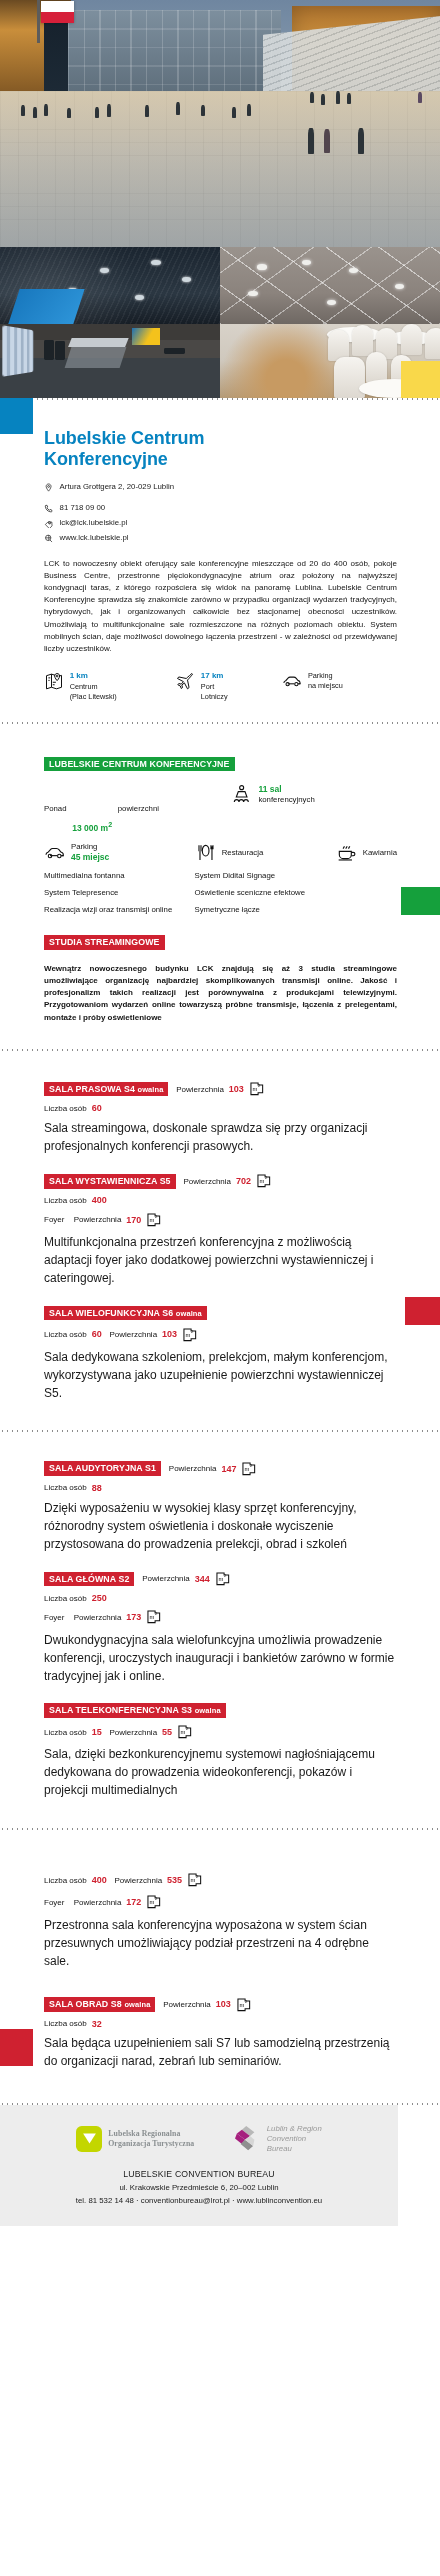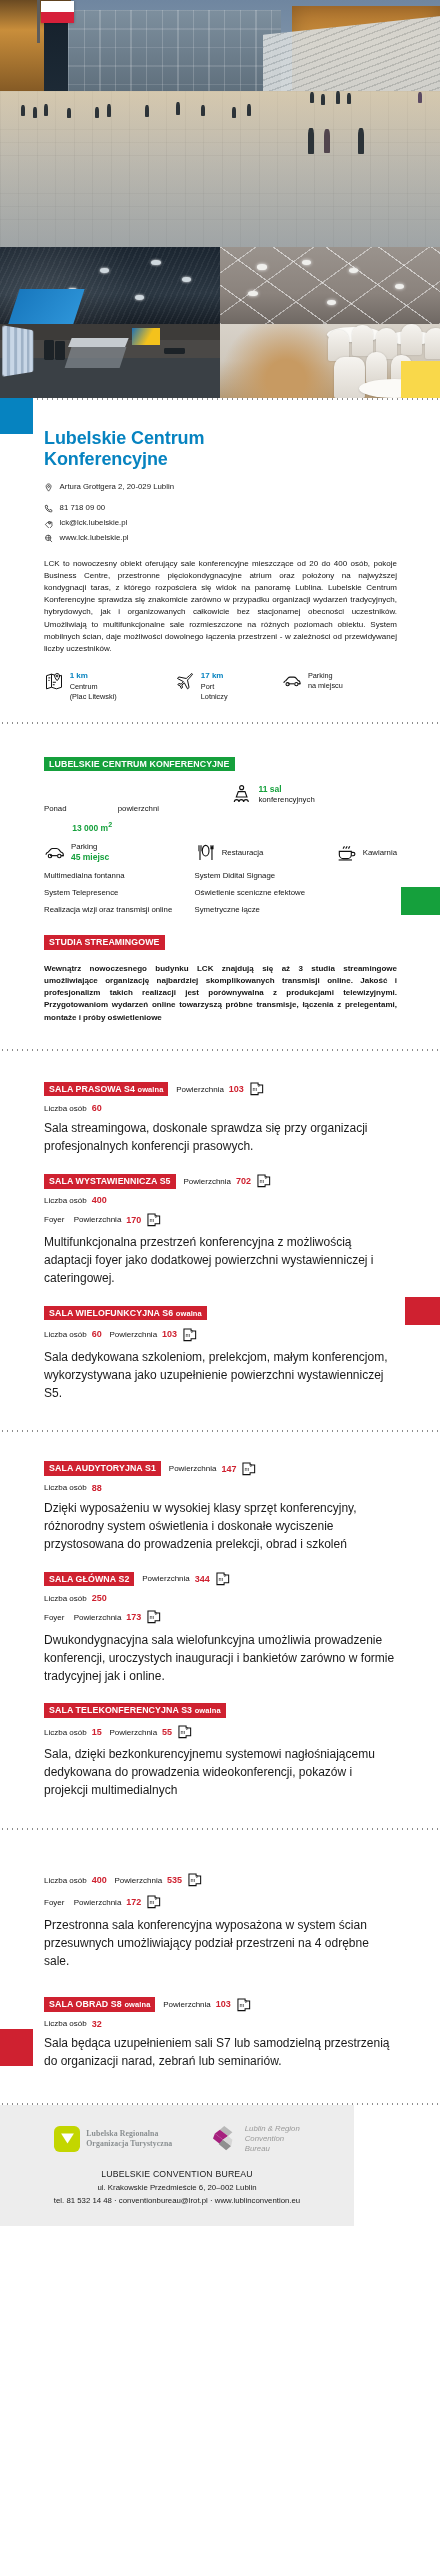--- a/index.html
+++ b/index.html
@@ -177,21 +177,21 @@
   .room { margin-top:18.5px; }
   .room-head { display:flex; align-items:center; gap:7.8px; flex-wrap:wrap; }
   .metric { display:flex; align-items:center; gap:5px; font-size:8px; color:#141414; }
   .metric .r { color:#cf2130; font-weight:bold; font-size:9px; }
   .m2 { width:15.6px; height:15.6px; flex:0 0 15.6px; position:relative; }
   .m2 svg { width:15.6px; height:15.6px; display:block; }
   .room-sub { display:flex; align-items:center; gap:7.8px; margin-top:6.4px; flex-wrap:wrap;}
   .room-desc { font-size:12px; line-height:1.5; color:#1a1a1a; margin-top:5.7px; }
 
   
-  .footer { position:relative; width:354px; background:#ededed; padding:18.5px 0 21.3px 0; }
+  .footer { position:relative; width:398px; background:#ededed; padding:18.5px 0 21.3px 0; }
   .logos { display:flex; justify-content:center; align-items:center; gap:36px; }
   .logo-lrot { display:flex; align-items:center; gap:6.4px; }
   .lrot-mark {
     width:25.6px;height:25.6px;border-radius:5.7px;background:#c3d600;
     display:flex;align-items:center;justify-content:center;
   }
   .lrot-mark svg{width:17px;height:17px;}
   .lrot-text { font-size:7.8px; line-height:1.25; color:#8a8f91; font-weight:bold; letter-spacing:0.1px;}
   .lrot-text .l1, .lrot-text .l2 { display:block; font-family:"Liberation Serif", serif; }
   .logo-lrcb { display:flex; align-items:center; gap:6.4px; }

